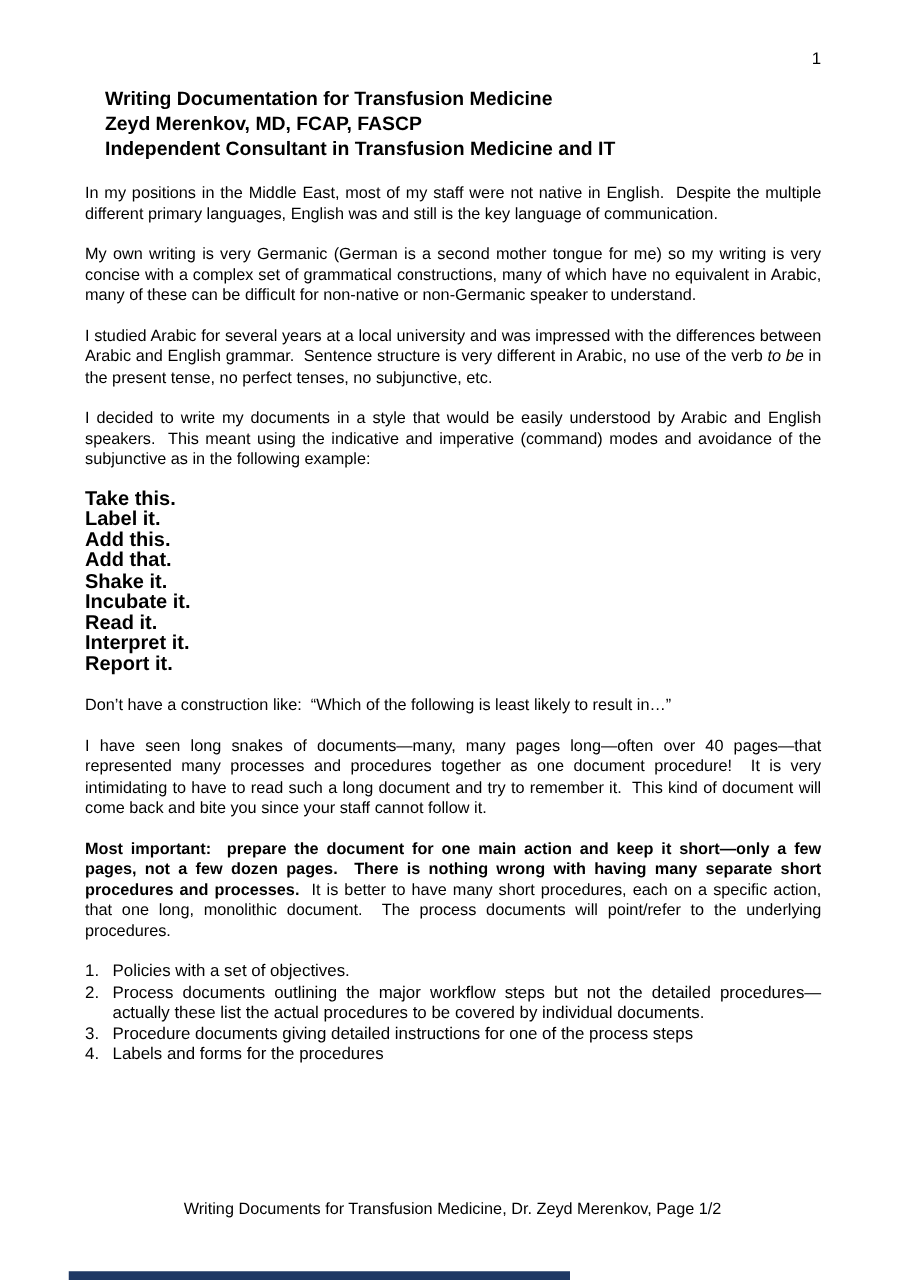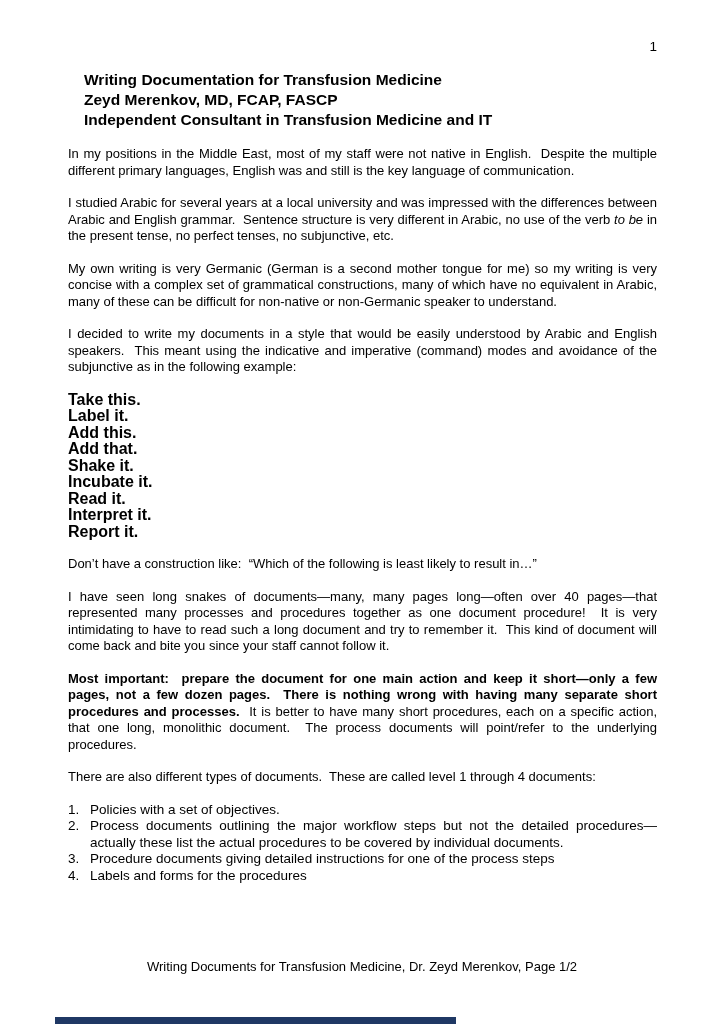--- a/index.html
+++ b/index.html
@@ -88,23 +88,23 @@
     <div class="pageno">1</div>
 
     <div class="header">
       <div class="h">Writing Documentation for Transfusion Medicine</div>
       <div class="h">Zeyd Merenkov, MD, FCAP, FASCP</div>
       <div class="h">Independent Consultant in Transfusion Medicine and IT</div>
     </div>
 
     <p class="body j">In my positions in the Middle East, most of my staff were not native in English.  Despite the multiple different primary languages, English was and still is the key language of communication.</p>
 
+    <p class="body j">My own writing is very Germanic (German is a second mother tongue for me) so my writing is very concise with a complex set of grammatical constructions, many of which have no equivalent in Arabic, many of these can be difficult for non-native or non-Germanic speaker to understand.</p>
+
     <p class="body j"><span>I studied Arabic for several years at a local university and was impressed with the differences between Arabic and English grammar.  Sentence structure is very different in Arabic, no use of the verb </span><span class="i">to be</span><span> in the present tense, no perfect tenses, no subjunctive, etc.</span></p>
-
-    <p class="body j">My own writing is very Germanic (German is a second mother tongue for me) so my writing is very concise with a complex set of grammatical constructions, many of which have no equivalent in Arabic, many of these can be difficult for non-native or non-Germanic speaker to understand.</p>
 
     <p class="body j">I decided to write my documents in a style that would be easily understood by Arabic and English speakers.  This meant using the indicative and imperative (command) modes and avoidance of the subjunctive as in the following example:</p>
 
     <div class="cmd-list">
       <div>Take this.</div>
       <div>Label it.</div>
       <div>Add this.</div>
       <div>Add that.</div>
       <div>Shake it.</div>
       <div>Incubate it.</div>
@@ -112,21 +112,20 @@
       <div>Interpret it.</div>
       <div>Report it.</div>
     </div>
 
     <p class="body">Don’t have a construction like:  “Which of the following is least likely to result in…”</p>
 
     <p class="body j">I have seen long snakes of documents—many, many pages long—often over 40 pages—that represented many processes and procedures together as one document procedure!  It is very intimidating to have to read such a long document and try to remember it.  This kind of document will come back and bite you since your staff cannot follow it.</p>
 
     <p class="body j"><span class="b">Most important:  prepare the document for one main action and keep it short—only a few pages, not a few dozen pages.  There is nothing wrong with having many separate short procedures and processes.</span><span>  It is better to have many short procedures, each on a specific action, that one long, monolithic document.  The process documents will point/refer to the underlying procedures.</span></p>
 
-    <p class="body">There are also different types of documents.  These are called level 1 through 4 documents:</p>
 
     <div class="num-list">
       <div class="li">
         <span class="num">1.</span>
         <span class="txt j">Policies with a set of objectives.</span>
       </div>
       <div class="li">
         <span class="num">2.</span>
         <span class="txt j">Process documents outlining the major workflow steps but not the detailed procedures—actually these list the actual procedures to be covered by individual documents.</span>
       </div>

